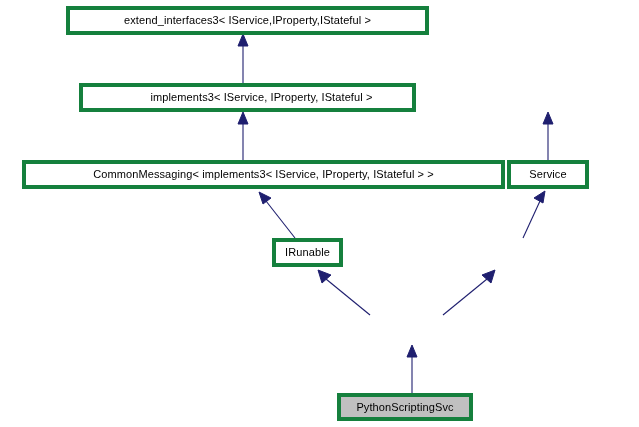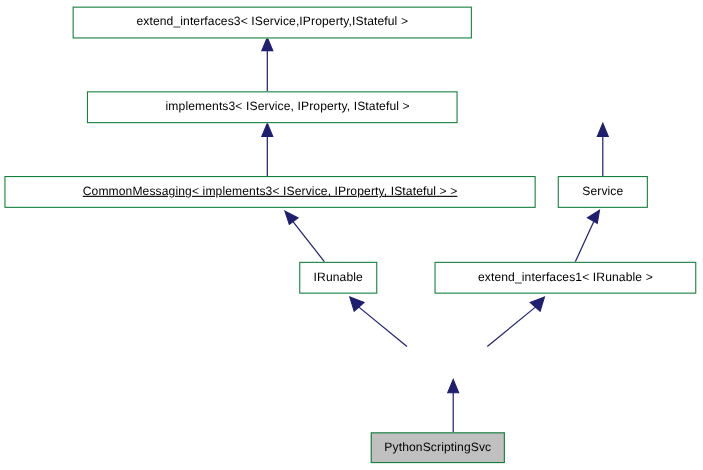--- a/index.html
+++ b/index.html
@@ -11,21 +11,21 @@
     position: relative;
     width: 639px;
     height: 427px;
     background: #ffffff;
     font-family: "Liberation Sans", sans-serif;
     overflow: hidden;
   }
   .node {
     position: absolute;
     box-sizing: border-box;
-    border: 1px solid #15803d;
+    border: 4px solid #15803d;
     background: #ffffff;
     color: #000000;
     font-size: 11px;
     line-height: 1;
     display: flex;
     align-items: center;
     justify-content: center;
     white-space: nowrap;
     letter-spacing: 0.1px;
   }
@@ -101,34 +101,31 @@
 
   <div class="node" style="left:66px; top:6px; width:363px; height:29px;">
     <span>extend_interfaces3&lt; IService,IProperty,IStateful &gt;</span>
   </div>
 
   <div class="node" style="left:79px; top:83px; width:337px; height:29px;padding-left:28px;">
     <span>implements3&lt; IService, IProperty, IStateful &gt;</span>
   </div>
 
 
-  <div class="node" style="left:4px; top:160px; width:483px; height:29px;text-decoration:underline;">
+  <div class="node" style="left:22px; top:160px; width:483px; height:29px;">
     <span>CommonMessaging&lt; implements3&lt; IService, IProperty, IStateful &gt; &gt;</span>
   </div>
 
   <div class="node" style="left:507px; top:160px; width:82px; height:29px;">
     <span>Service</span>
   </div>
 
   <div class="node" style="left:272px; top:238px; width:71px; height:29px;">
     <span>IRunable</span>
   </div>
 
-  <div class="node" style="left:395px; top:238px; width:238px; height:29px;">
-    <span>extend_interfaces1&lt; IRunable &gt;</span>
-  </div>
 
 
-  <div class="node highlight" style="left:337px; top:393px; width:122px; height:28px;">
+  <div class="node highlight" style="left:337px; top:393px; width:136px; height:28px;">
     <span>PythonScriptingSvc</span>
   </div>
 
 </div>
 
 </body></html>

